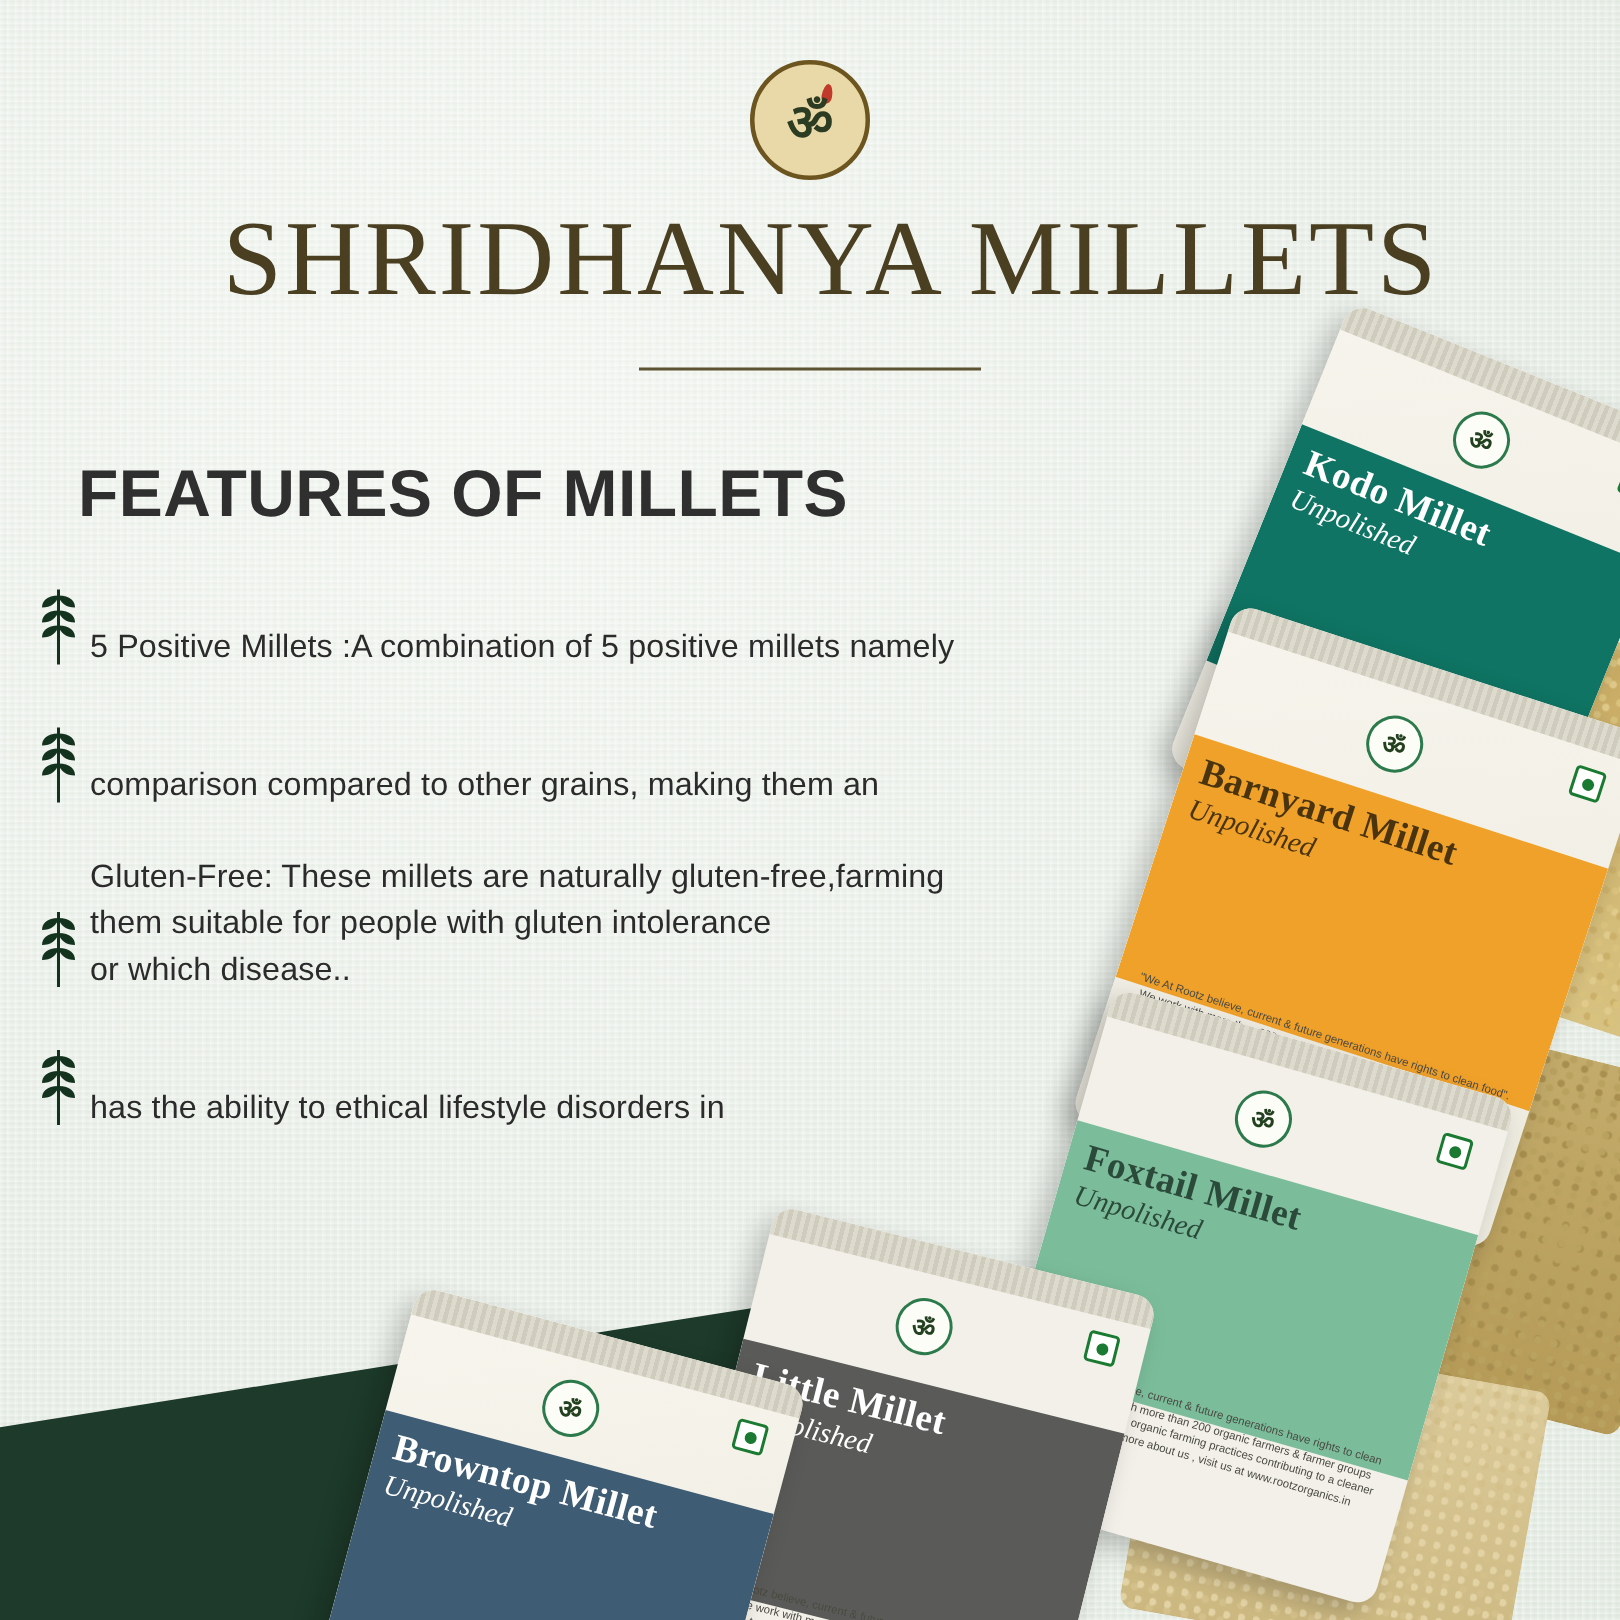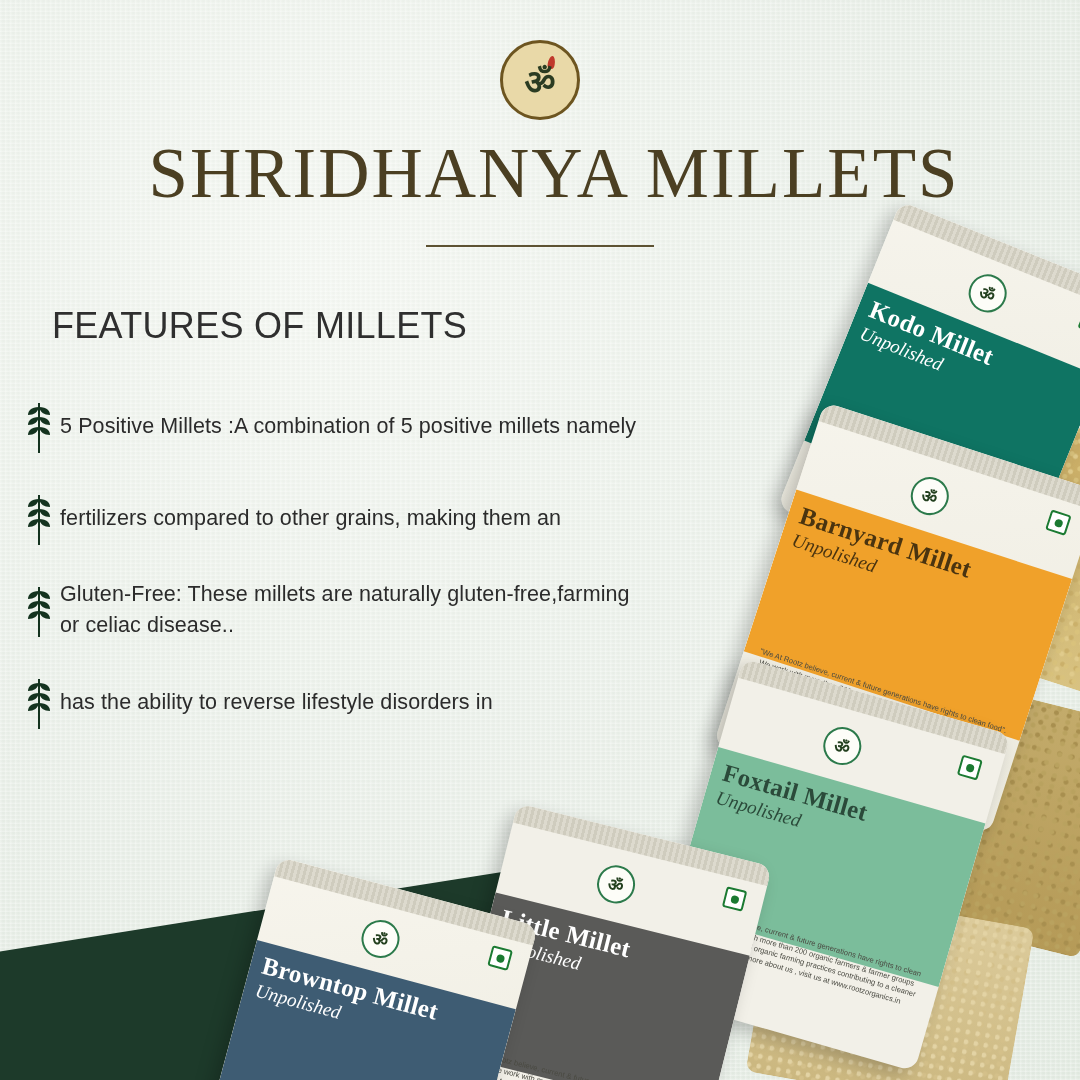--- a/index.html
+++ b/index.html
@@ -112,40 +112,39 @@
     background: #5d5232;
     z-index: 6;
   }
 
   
   .features-heading {
     position: absolute;
     top: 305px;
     left: 52px;
     z-index: 6;
-    font-size: 36px;
-    font-weight: 400;
+    font-size: 44px;
+    font-weight: 700;
     color: #2f2f2f;
     letter-spacing: 0.3px;
   }
 
   
   .bullets {
     position: absolute;
     top: 385px;
     left: 22px;
     width: 760px;
     z-index: 6;
   }
   .bullet {
     position: relative;
     display: flex;
-    align-items: center;
+    align-items: flex-end;
     margin-bottom: 30px;
-    margin-top: 10px;
   }
   .wheat-icon {
     flex: 0 0 auto;
     width: 34px;
     height: 58px;
     margin-right: 4px;
     margin-top: 4px;
   }
   .bullet-text {
     font-size: 21.5px;
@@ -350,52 +349,53 @@
       <svg class="wheat-icon" viewBox="0 0 34 58">
         <path d="M17 4 L17 54" stroke="#14331f" stroke-width="2" fill="none"></path>
         <path d="M17 8 C9 8 6 12 6 16 C12 16 16 13 17 8 Z" fill="#14331f"></path>
         <path d="M17 8 C25 8 28 12 28 16 C22 16 18 13 17 8 Z" fill="#14331f"></path>
         <path d="M17 18 C9 18 6 22 6 26 C12 26 16 23 17 18 Z" fill="#14331f"></path>
         <path d="M17 18 C25 18 28 22 28 26 C22 26 18 23 17 18 Z" fill="#14331f"></path>
         <path d="M17 28 C9 28 6 32 6 36 C12 36 16 33 17 28 Z" fill="#14331f"></path>
         <path d="M17 28 C25 28 28 32 28 36 C22 36 18 33 17 28 Z" fill="#14331f"></path>
       </svg>
       <div class="bullet-text">
-        <span class="bullet-line">fertilizers compared to other grains, making them an</span>
+        <span class="bullet-line">comparison compared to other grains, making them an</span>
       </div>
     </div>
 
     <div class="bullet">
       <svg class="wheat-icon" viewBox="0 0 34 58">
         <path d="M17 4 L17 54" stroke="#14331f" stroke-width="2" fill="none"></path>
         <path d="M17 8 C9 8 6 12 6 16 C12 16 16 13 17 8 Z" fill="#14331f"></path>
         <path d="M17 8 C25 8 28 12 28 16 C22 16 18 13 17 8 Z" fill="#14331f"></path>
         <path d="M17 18 C9 18 6 22 6 26 C12 26 16 23 17 18 Z" fill="#14331f"></path>
         <path d="M17 18 C25 18 28 22 28 26 C22 26 18 23 17 18 Z" fill="#14331f"></path>
         <path d="M17 28 C9 28 6 32 6 36 C12 36 16 33 17 28 Z" fill="#14331f"></path>
         <path d="M17 28 C25 28 28 32 28 36 C22 36 18 33 17 28 Z" fill="#14331f"></path>
       </svg>
       <div class="bullet-text">
         <span class="bullet-line">Gluten-Free: These millets are naturally gluten-free,farming</span>
-        <span class="bullet-line">or celiac disease..</span>
+        <span class="bullet-line">them suitable for people with gluten intolerance</span>
+        <span class="bullet-line">or which disease..</span>
       </div>
     </div>
 
     <div class="bullet">
       <svg class="wheat-icon" viewBox="0 0 34 58">
         <path d="M17 4 L17 54" stroke="#14331f" stroke-width="2" fill="none"></path>
         <path d="M17 8 C9 8 6 12 6 16 C12 16 16 13 17 8 Z" fill="#14331f"></path>
         <path d="M17 8 C25 8 28 12 28 16 C22 16 18 13 17 8 Z" fill="#14331f"></path>
         <path d="M17 18 C9 18 6 22 6 26 C12 26 16 23 17 18 Z" fill="#14331f"></path>
         <path d="M17 18 C25 18 28 22 28 26 C22 26 18 23 17 18 Z" fill="#14331f"></path>
         <path d="M17 28 C9 28 6 32 6 36 C12 36 16 33 17 28 Z" fill="#14331f"></path>
         <path d="M17 28 C25 28 28 32 28 36 C22 36 18 33 17 28 Z" fill="#14331f"></path>
       </svg>
       <div class="bullet-text">
-        <span class="bullet-line">has the ability to reverse lifestyle disorders in</span>
+        <span class="bullet-line">has the ability to ethical lifestyle disorders in</span>
       </div>
     </div>
 
   </div>
 
   <div class="grains" id="grain-top"></div>
   <div class="grains" id="grain-mid"></div>
   <div class="grains" id="grain-low"></div>
 
   <div class="packet" id="packet-kodo">

